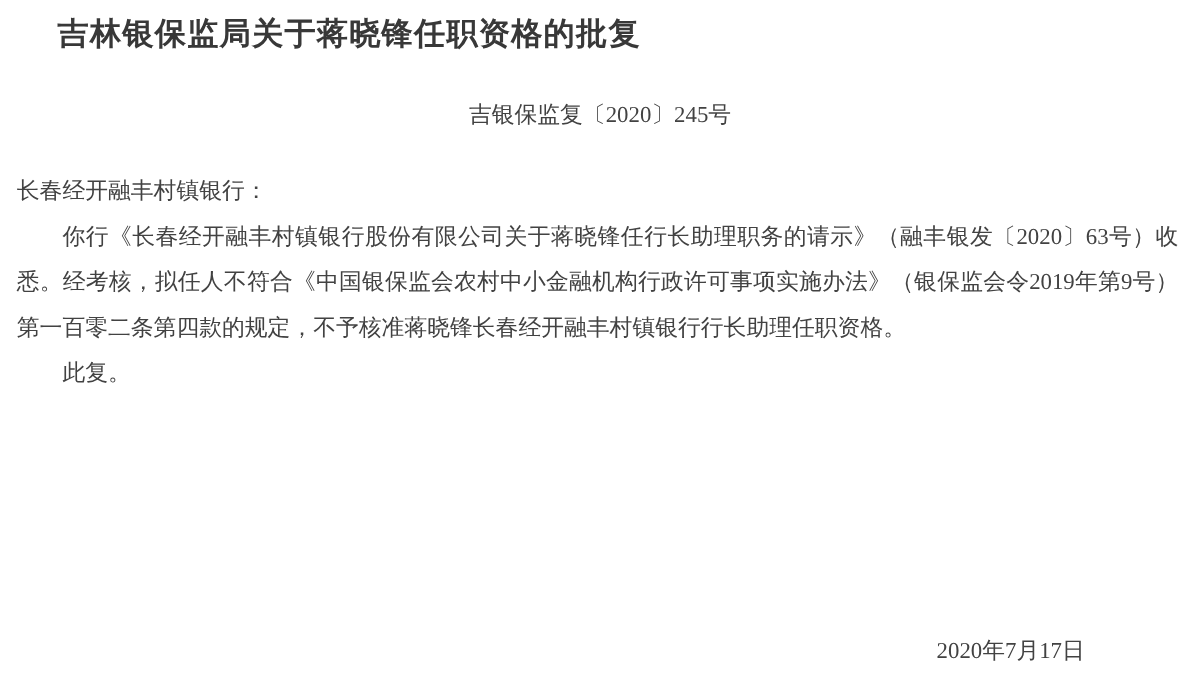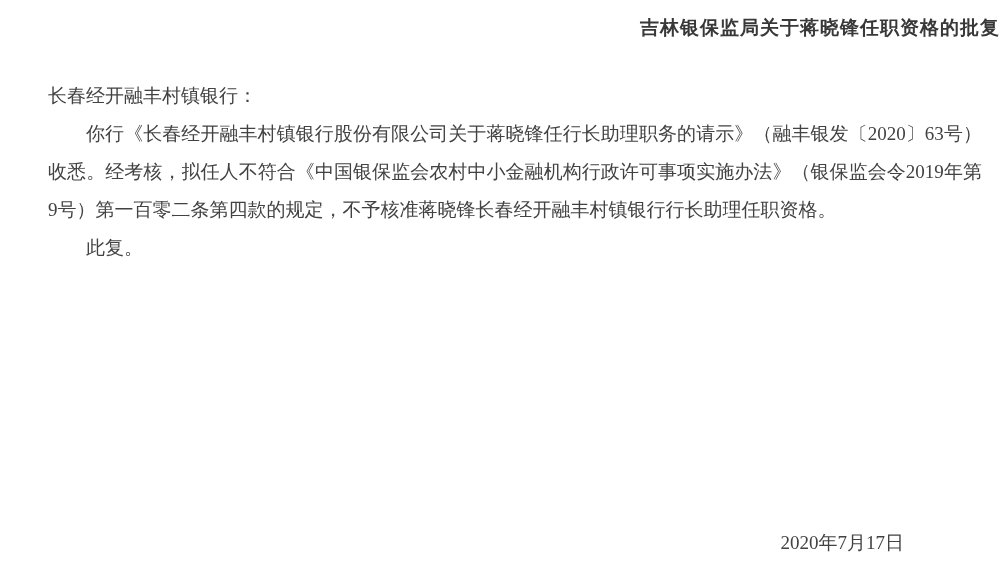--- a/index.html
+++ b/index.html
@@ -12,43 +12,43 @@
     width: 1000px;
     height: 567px;
     background: #ffffff;
     overflow: hidden;
     font-family: "Liberation Serif", "DejaVu Serif", serif;
     color: #424242;
   }
   .doc-title {
     margin: 0;
     padding-top: 12px;
-    text-align: right;
+    text-align: left;
     font-family: "Liberation Sans", "DejaVu Sans", sans-serif;
     font-weight: bold;
-    font-size: 19px;
+    font-size: 26px;
     line-height: 32px;
     color: #383838;
     letter-spacing: 1px;
+    padding-left: 48px;
   }
   .doc-number {
     margin-top: 42px;
     text-align: center;
     font-size: 19px;
     line-height: 22px;
     color: #424242;
   }
   .doc-content {
     margin-top: 33px;
     padding: 0 18px 0 14px;
     font-size: 19px;
     line-height: 38px;
     text-align: justify;
     color: #424242;
-    margin-left: 34px;
   }
   .addressee {
     margin: 0;
     text-indent: 0;
   }
   .para {
     margin: 0;
     text-indent: 2em;
   }
   .doc-date {
@@ -59,20 +59,21 @@
     line-height: 22px;
     color: #424242;
   }
 </style>
 </head>
 <body>
 
 <div class="page">
   <h1 class="doc-title">吉林银保监局关于蒋晓锋任职资格的批复</h1>
 
+  <div class="doc-number">吉银保监复〔2020〕245号</div>
 
   <div class="doc-content">
     <p class="addressee">长春经开融丰村镇银行：</p>
     <p class="para">你行《长春经开融丰村镇银行股份有限公司关于蒋晓锋任行长助理职务的请示》（融丰银发〔2020〕63号）收悉。经考核，拟任人不符合《中国银保监会农村中小金融机构行政许可事项实施办法》（银保监会令2019年第9号）第一百零二条第四款的规定，不予核准蒋晓锋长春经开融丰村镇银行行长助理任职资格。</p>
     <p class="para">此复。</p>
   </div>
 
   <div class="doc-date">2020年7月17日</div>
 </div>
 

